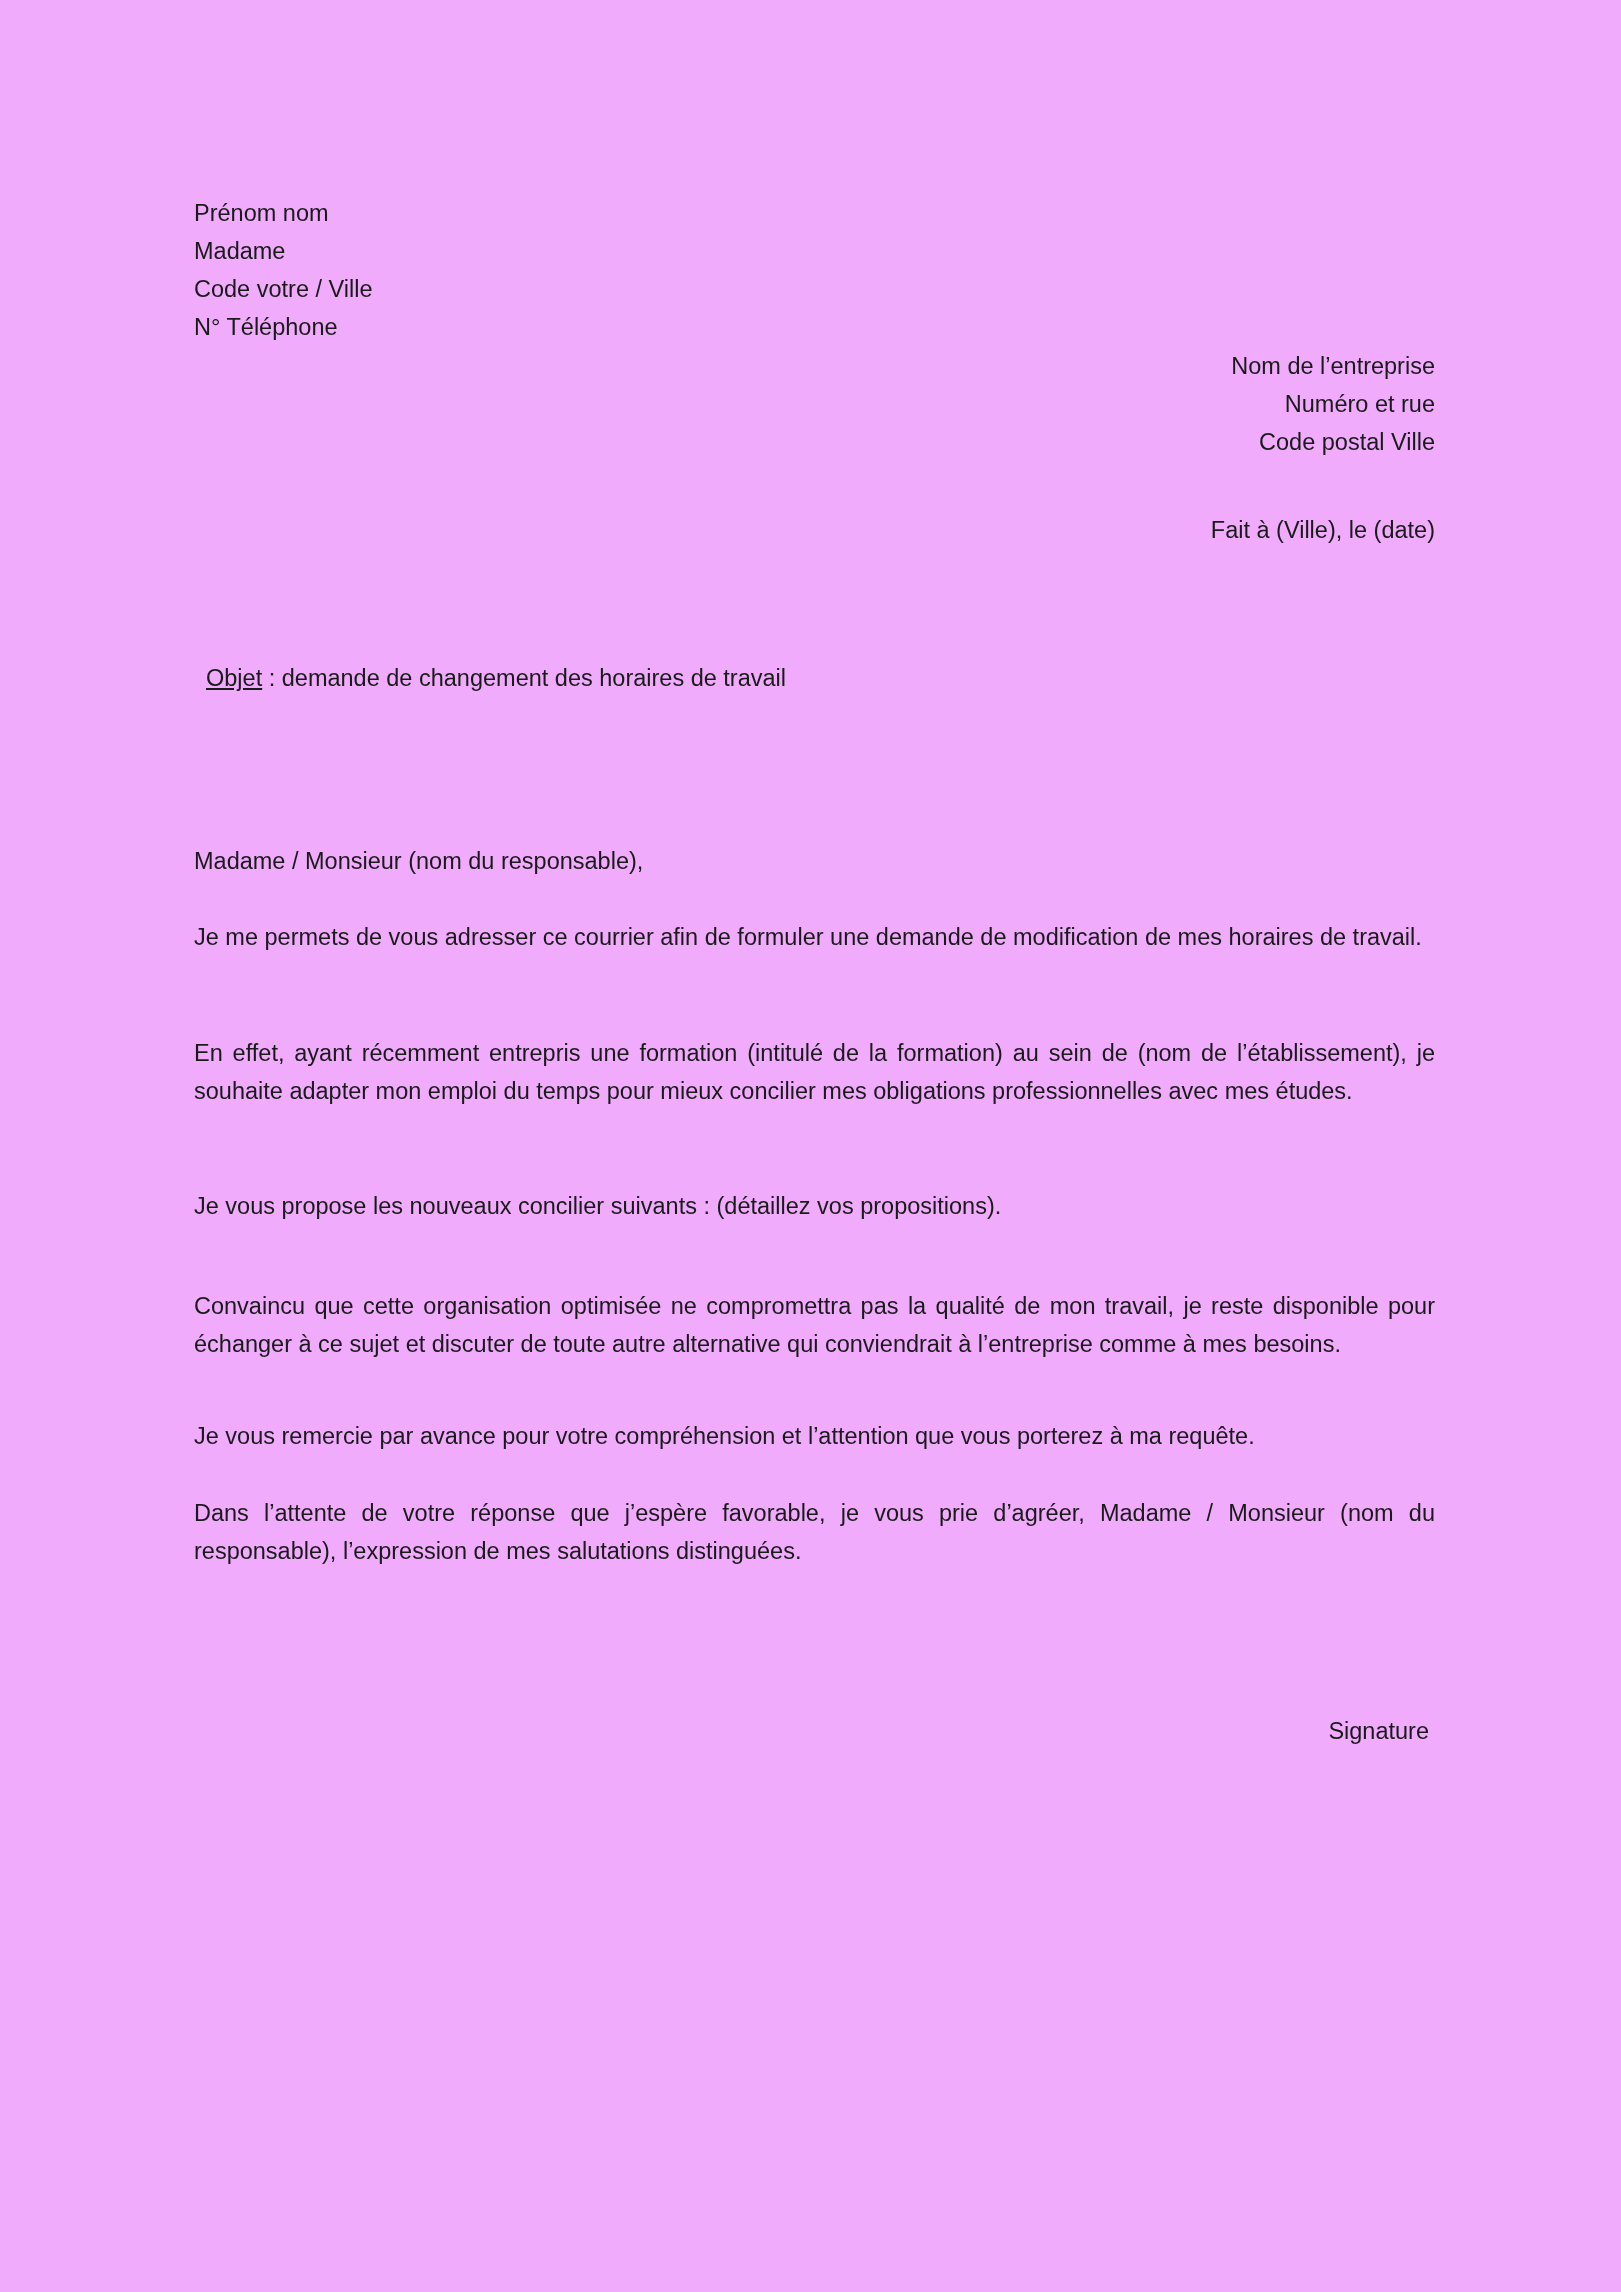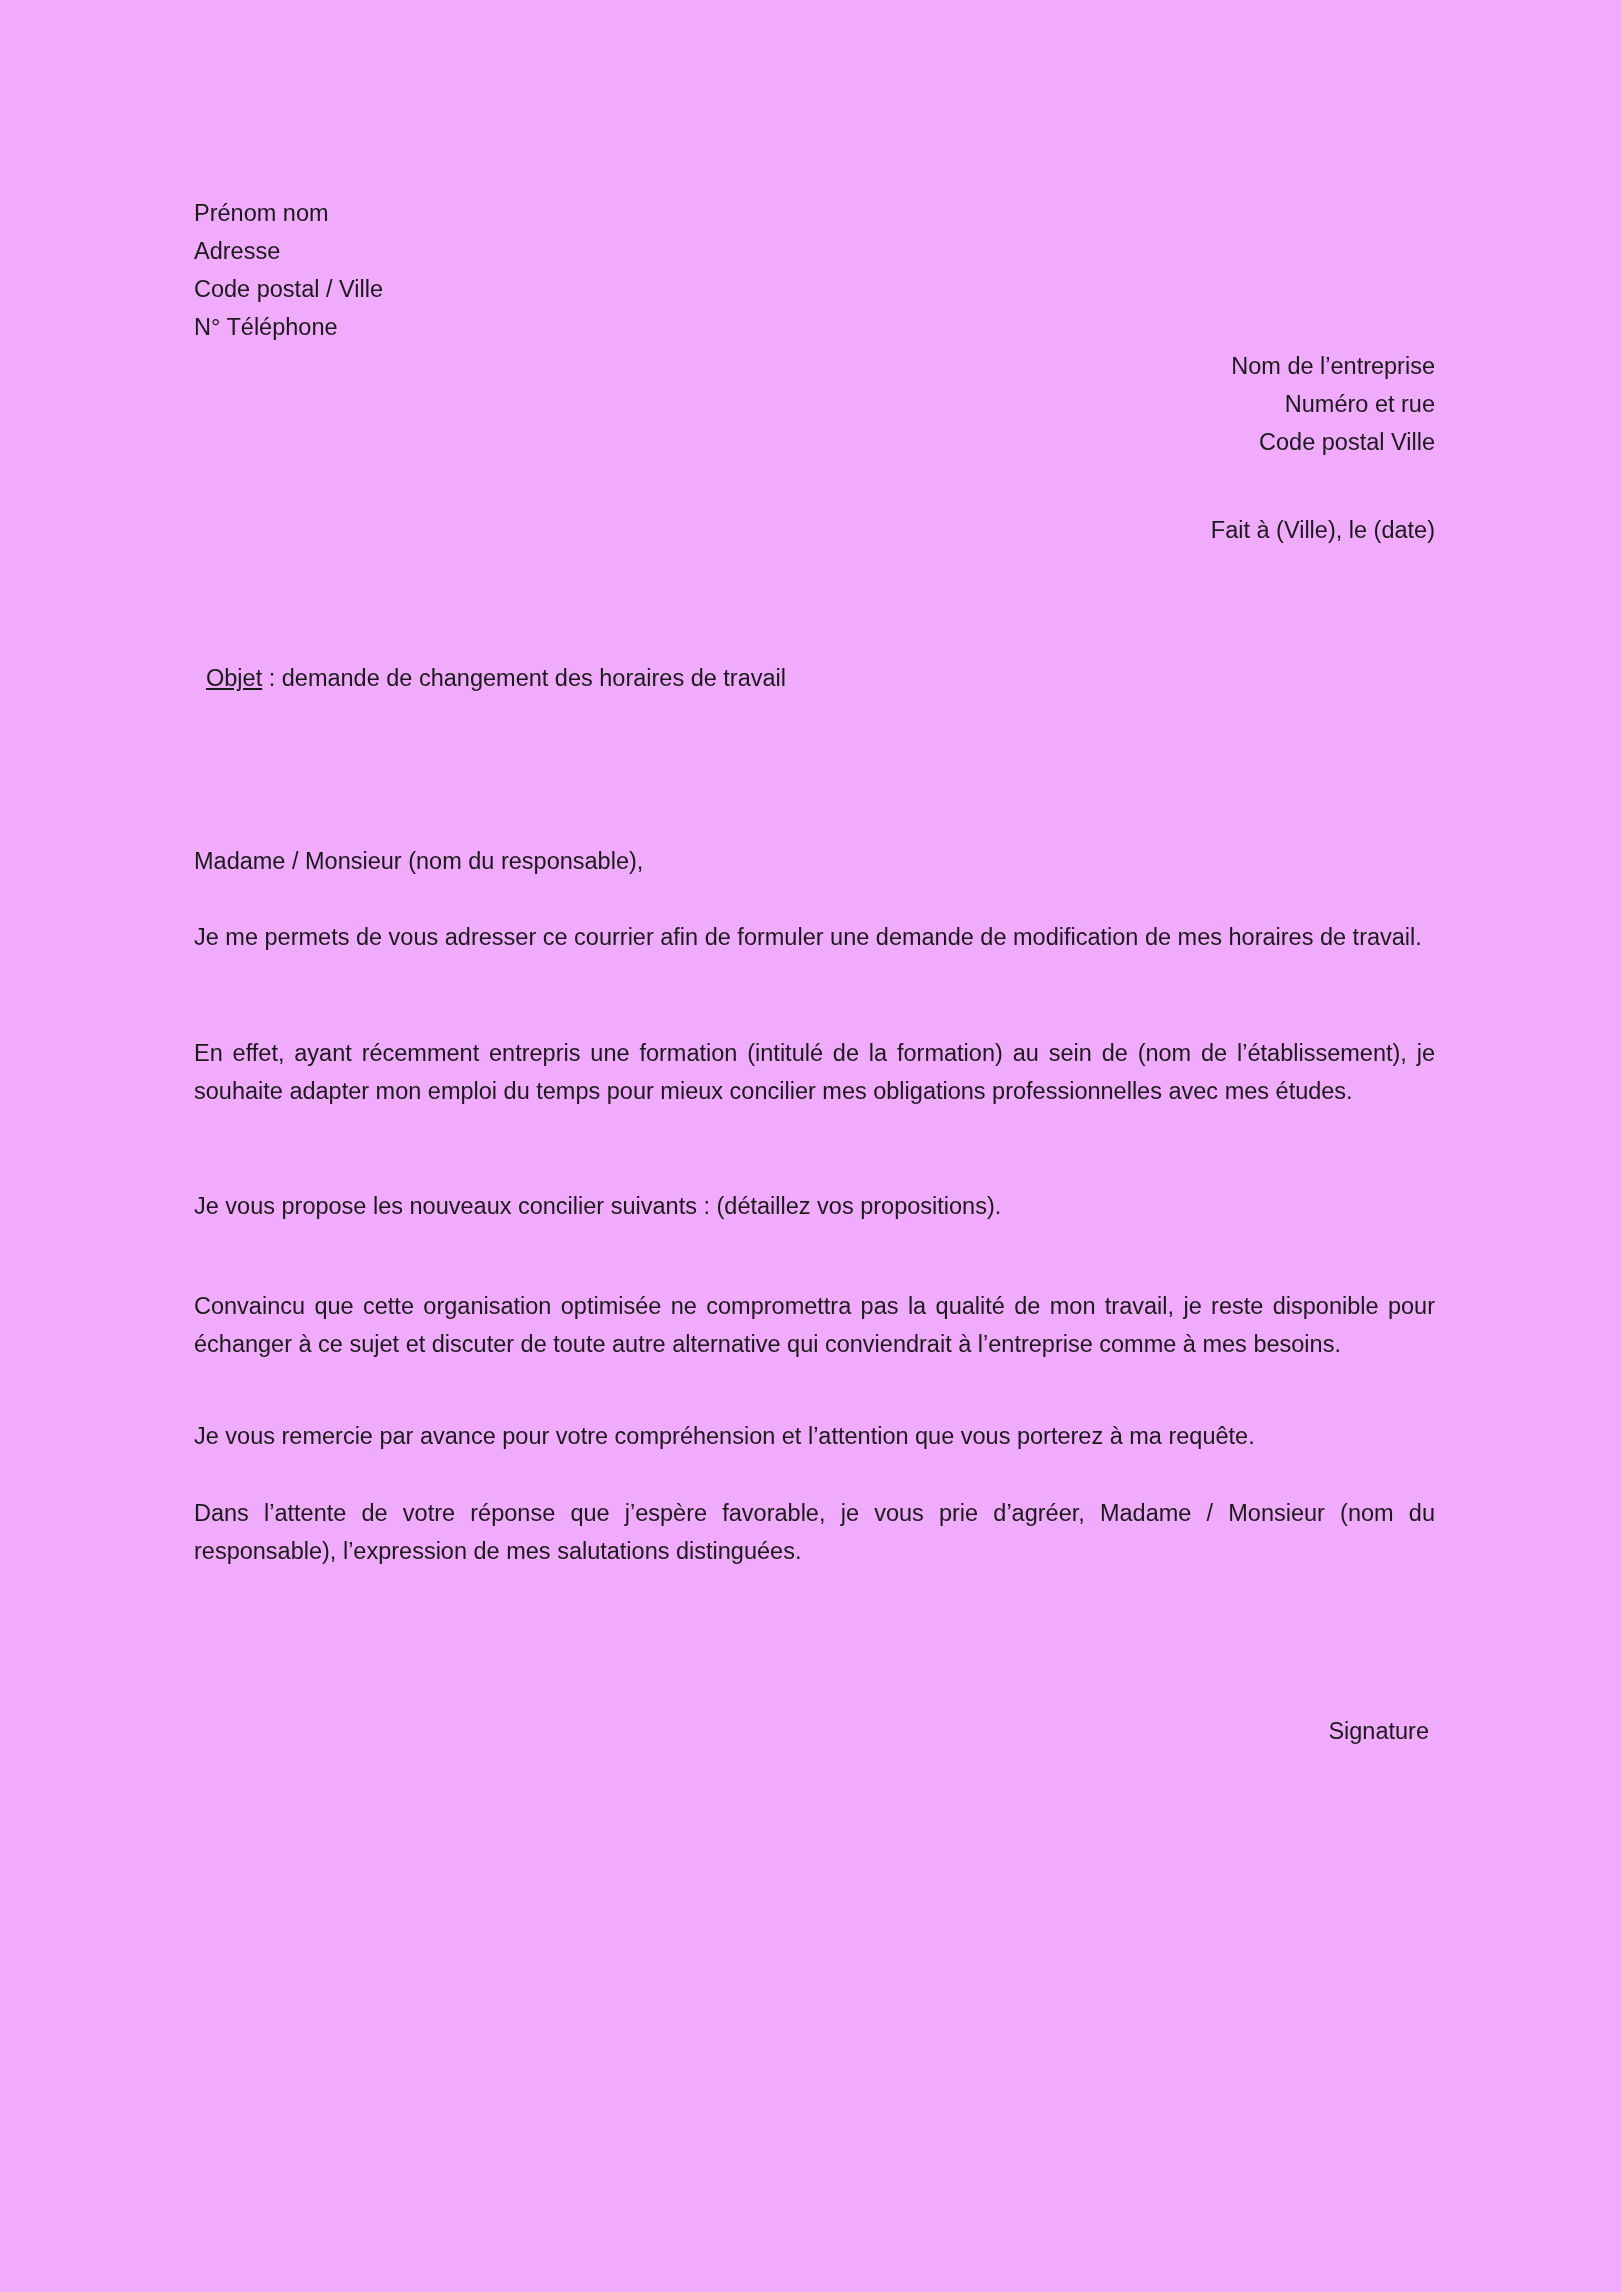--- a/index.html
+++ b/index.html
@@ -78,22 +78,22 @@
       margin-top: 32px;
     }
   </style>
 </head>
 <body>
 
 <div class="page">
 
   <div class="sender">
     <div>Prénom nom</div>
-    <div>Adresse</div>
-    <div>Code postal / Ville</div>
+    <div>Madame</div>
+    <div>Code votre / Ville</div>
     <div>N° Téléphone</div>
   </div>
 
   <div class="recipient">
     <div>Nom de l’entreprise</div>
     <div>Numéro et rue</div>
     <div>Code postal Ville</div>
   </div>
 
   <div class="date-line">Fait à (Ville), le (date)</div>

